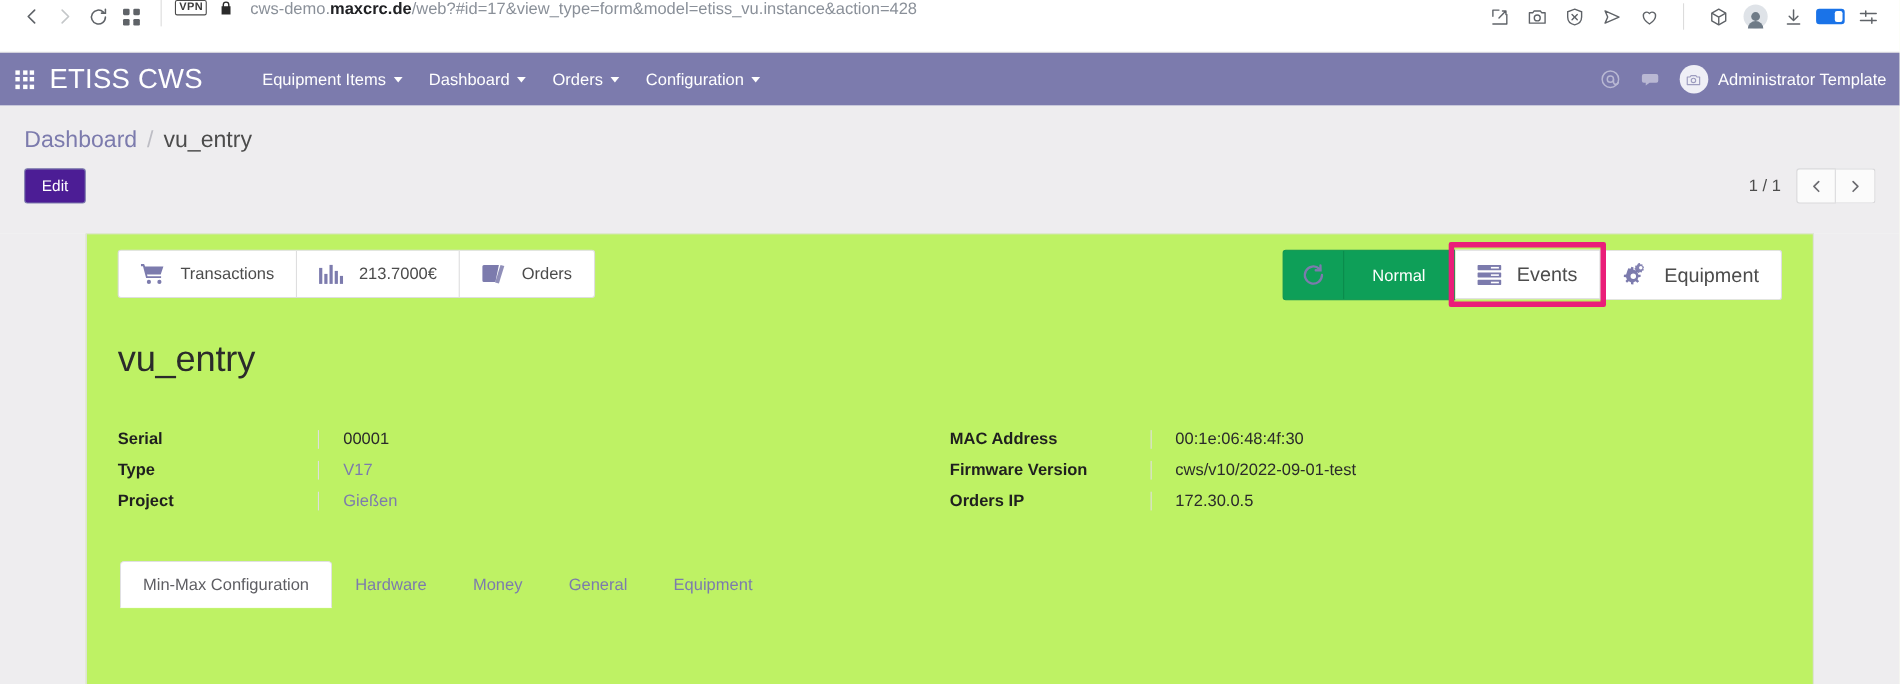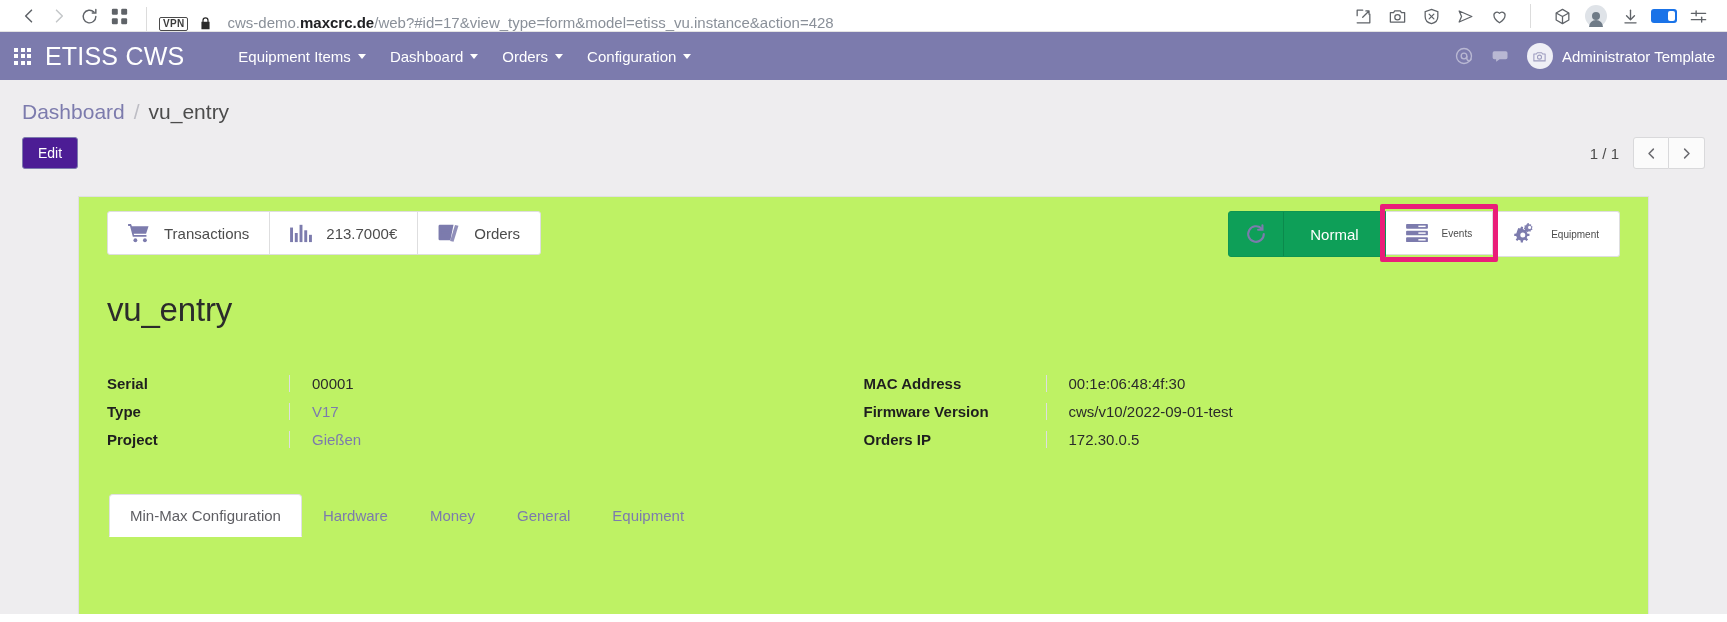--- a/index.html
+++ b/index.html
@@ -5,24 +5,24 @@
   * { box-sizing: border-box; margin: 0; padding: 0; }
   html, body {
     width: 1727px; height: 622px;
     font-family: "Liberation Sans", sans-serif;
     background: #ffffff;
     overflow: hidden;
   }
 
   
   .browser-bar {
-    height: 32px;
+    height: 48px;
     background: #ffffff;
     display: flex;
-    align-items: flex-end;
+    align-items: flex-start;
     padding: 0 14px;
     border-bottom: 1px solid #e3e3e3;
   }
   .nav-btn {
     width: 30px; height: 30px;
     display: flex; align-items: center; justify-content: center;
     color: #5f6368;
     flex: 0 0 auto;
   }
   .nav-btn.disabled { color: #c4c7c9; }
@@ -260,21 +260,21 @@
     font-size: 15px;
     color: #ffffff;
     display: flex; align-items: center;
     white-space: nowrap;
   }
   .plain-btn {
     display: flex;
     align-items: center;
     gap: 14px;
     padding: 11px 20px;
-    font-size: 10px;
+    font-size: 18px;
     color: #4c4c4c;
     background: #ffffff;
     border: 1px solid #dededf;
     border-left: none;
     cursor: pointer;
     white-space: nowrap;
   }
   .plain-btn:last-child { border-radius: 0 3px 3px 0; }
   .highlight-ring {
     position: relative;

